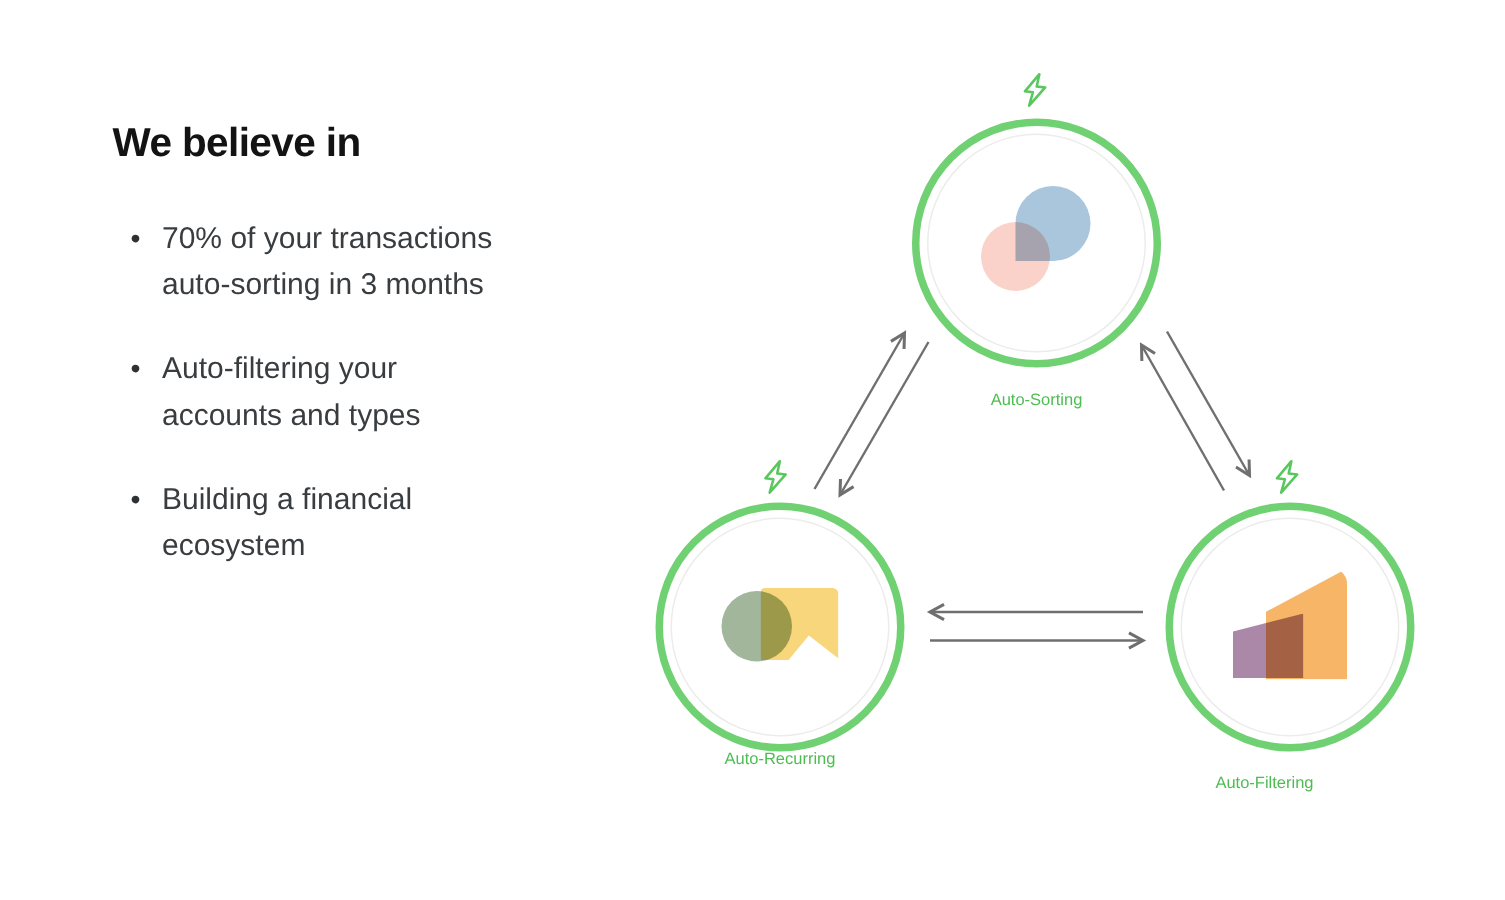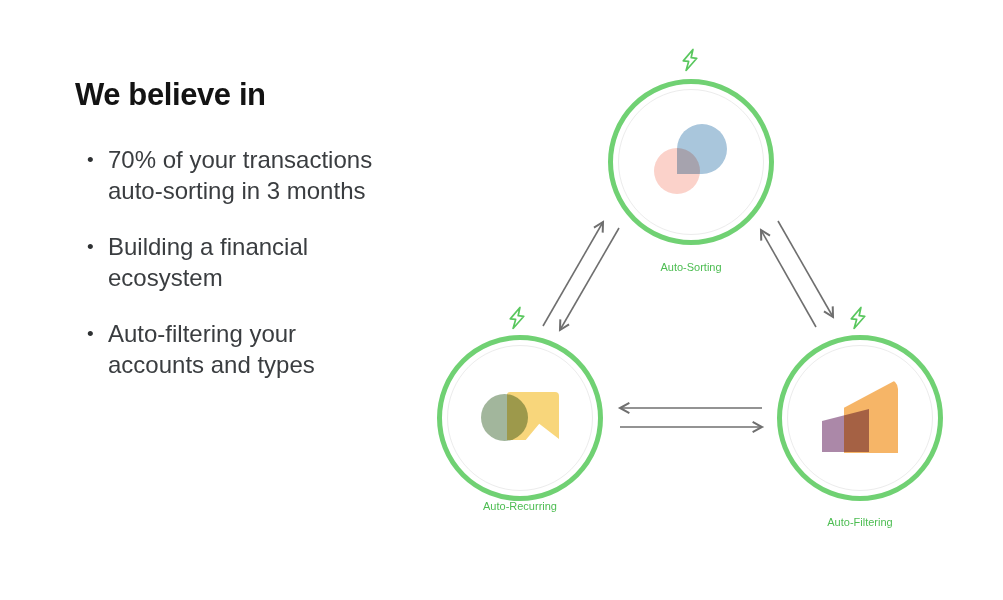--- a/index.html
+++ b/index.html
@@ -12,36 +12,36 @@
   }
 
   
   .left-col {
     position: absolute;
     left: 75px; top: 76px;
     width: 340px;
   }
   .slide-title {
     margin: 0;
-    font-size: 31px;
+    font-size: 27px;
     line-height: 38px;
     font-weight: 700;
     letter-spacing: -0.4px;
     color: #131313;
   }
   .bullet-list {
     list-style: none;
     margin: 30px 0 0 0;
     padding: 0 0 0 10px;
   }
   .bullet-list li {
     position: relative;
     padding-left: 23px;
     margin-bottom: 25px;
-    font-size: 24px;
+    font-size: 20px;
     line-height: 31px;
     color: #3a3d40;
     white-space: pre-line;
   }
   .bullet-list li::before {
     content: "\2022";
     position: absolute;
     left: 2px; top: 0;
     color: #2e3133;
     font-size: 19px;
@@ -128,24 +128,24 @@
   }
 </style>
 </head>
 <body>
 
 <div class="left-col">
   <h1 class="slide-title">We believe in</h1>
   <ul class="bullet-list">
     <li>70% of your transactions
 auto-sorting in 3 months</li>
+    <li>Auto-filtering your
+accounts and types</li>
     <li>Building a financial
 ecosystem</li>
-    <li>Auto-filtering your
-accounts and types</li>
   </ul>
 </div>
 
 <svg class="arrows-layer" width="1003" height="600" viewBox="0 0 1003 600">
   <defs>
     <marker id="arrow" viewBox="0 0 10 10" refX="8" refY="5" markerWidth="9" markerHeight="9" orient="auto-start-reverse">
       <path d="M1.5 1.5 L8 5 L1.5 8.5" fill="none" stroke="#6f6f6f" stroke-width="1.4"></path>
     </marker>
   </defs>
   <g stroke="#6f6f6f" stroke-width="1.6" fill="none">
@@ -186,13 +186,13 @@
 </div>
 <div class="node-label" style="left:425px; top:500px">Auto-Recurring</div>
 
 <div class="node" style="left:777px; top:335px">
   <div class="inner-ring"></div>
   <div class="icon icon-filtering">
     <div class="shape orange-bar"></div>
     <div class="shape purple-bar"></div>
   </div>
 </div>
-<div class="node-label" style="left:765px; top:516px">Auto-Filtering</div>
+<div class="node-label" style="left:748px; top:516px">Auto-Filtering</div>
 
 </body></html>

